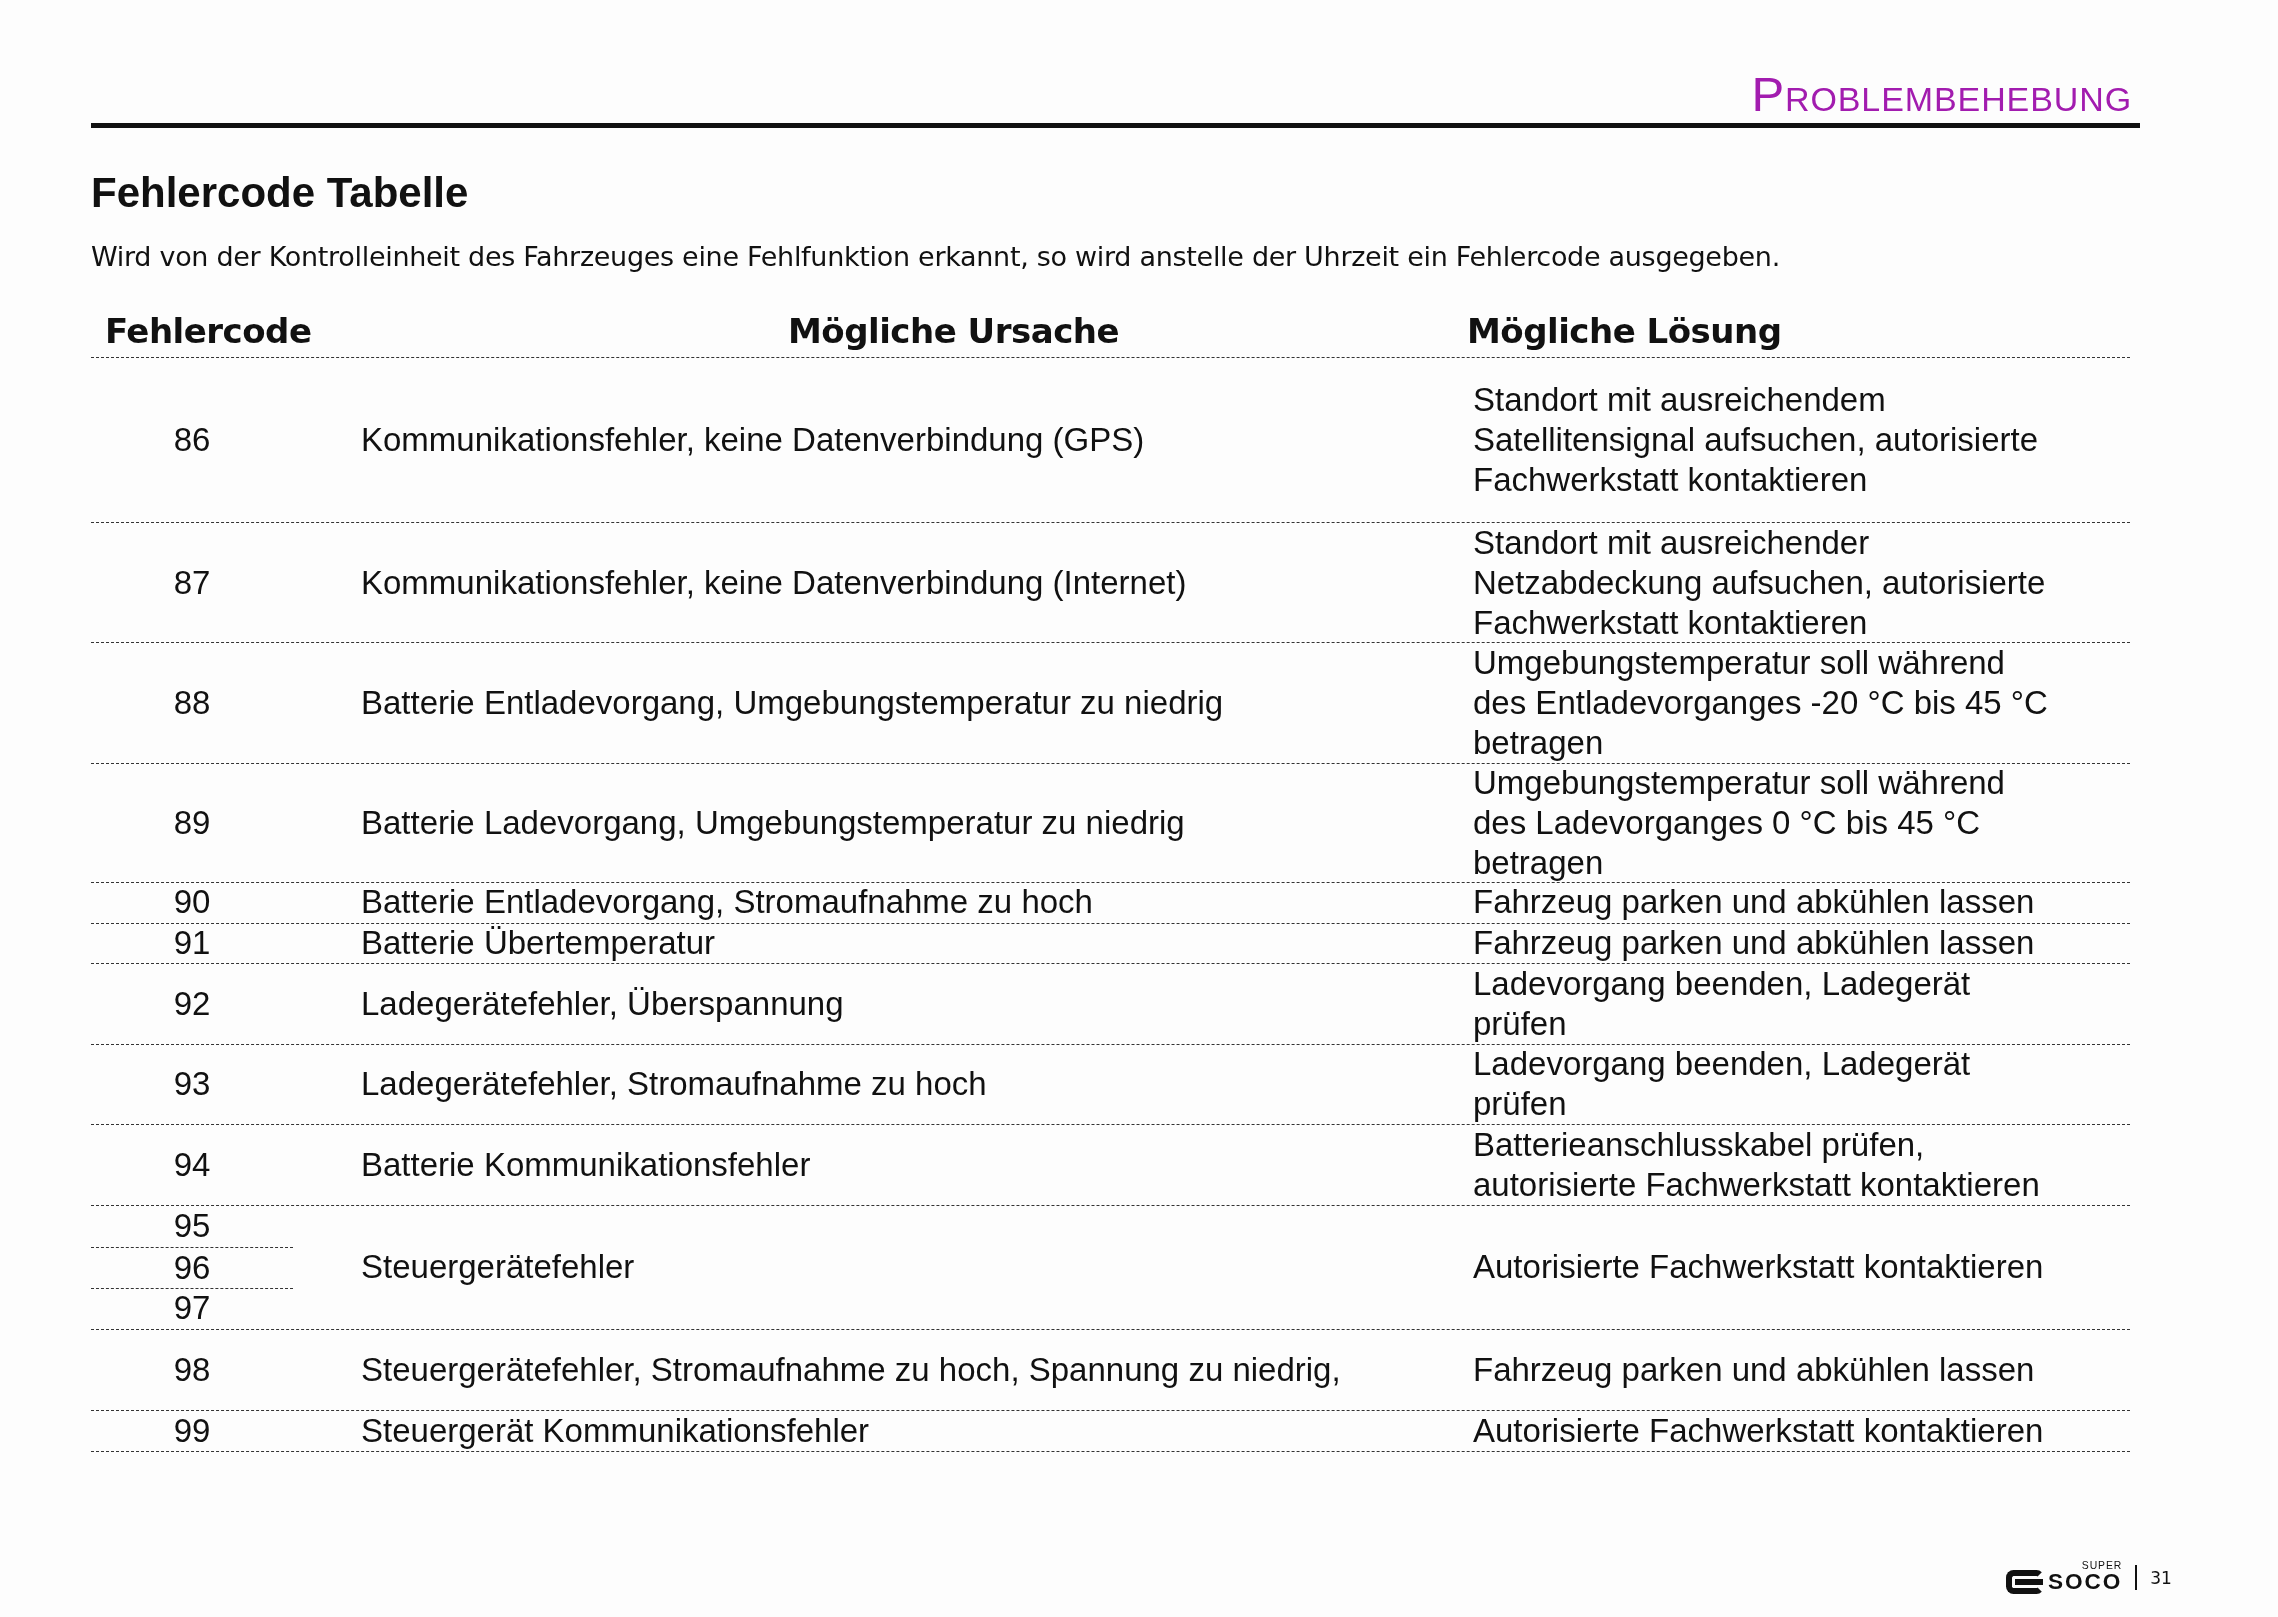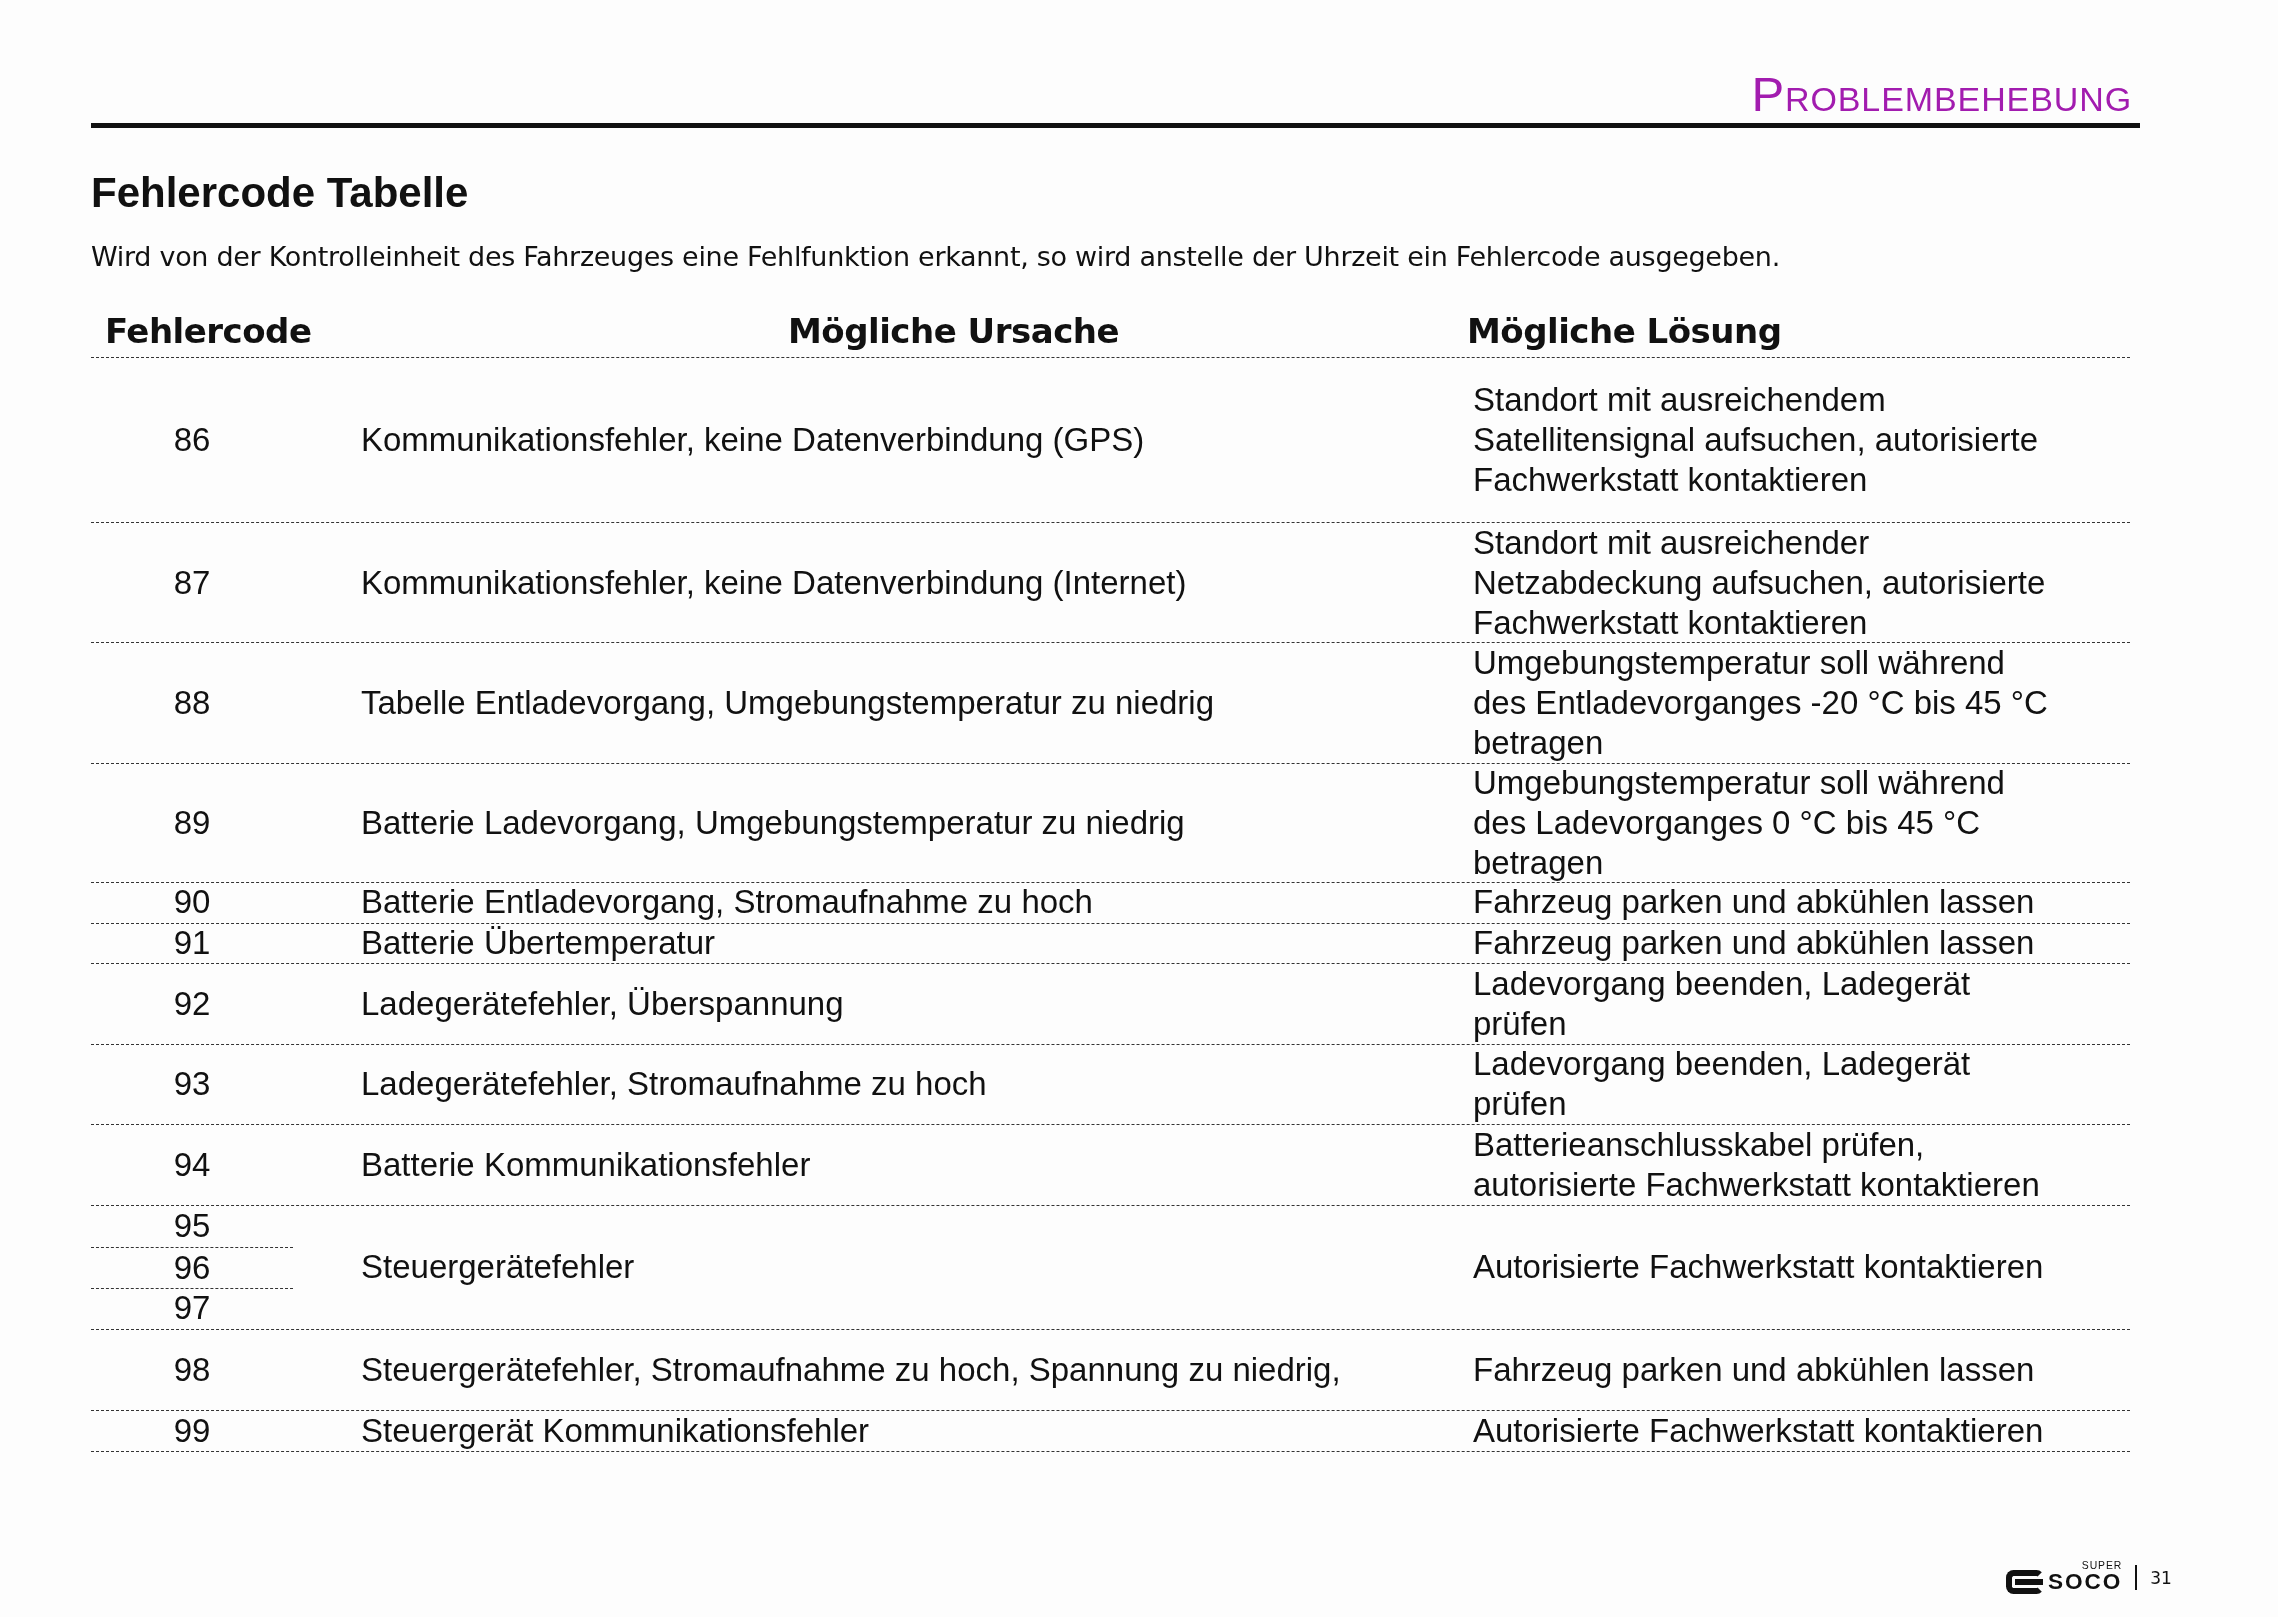--- a/index.html
+++ b/index.html
@@ -72,21 +72,21 @@
           <span class="txt">Netzabdeckung aufsuchen, autorisierte</span>
           <span class="txt">Fachwerkstatt kontaktieren</span>
         </div>
       </div>
       <div class="abs hline" style="top: 642px;"></div>
     </div>
     <div>
       <div class="abs cell code" style="top: 642px; height: 121px;">88</div>
       <div class="abs cell cause" style="top: 642px; height: 121px;">
         <div>
-          <span class="txt">Tabelle Entladevorgang, Umgebungstemperatur zu niedrig</span>
+          <span class="txt">Batterie Entladevorgang, Umgebungstemperatur zu niedrig</span>
         </div>
       </div>
       <div class="abs cell sol" style="top: 642px; height: 121px;">
         <div>
           <span class="txt">Umgebungstemperatur soll während</span>
           <span class="txt">des Entladevorganges -20 °C bis 45 °C</span>
           <span class="txt">betragen</span>
         </div>
       </div>
       <div class="abs hline" style="top: 763px;"></div>

